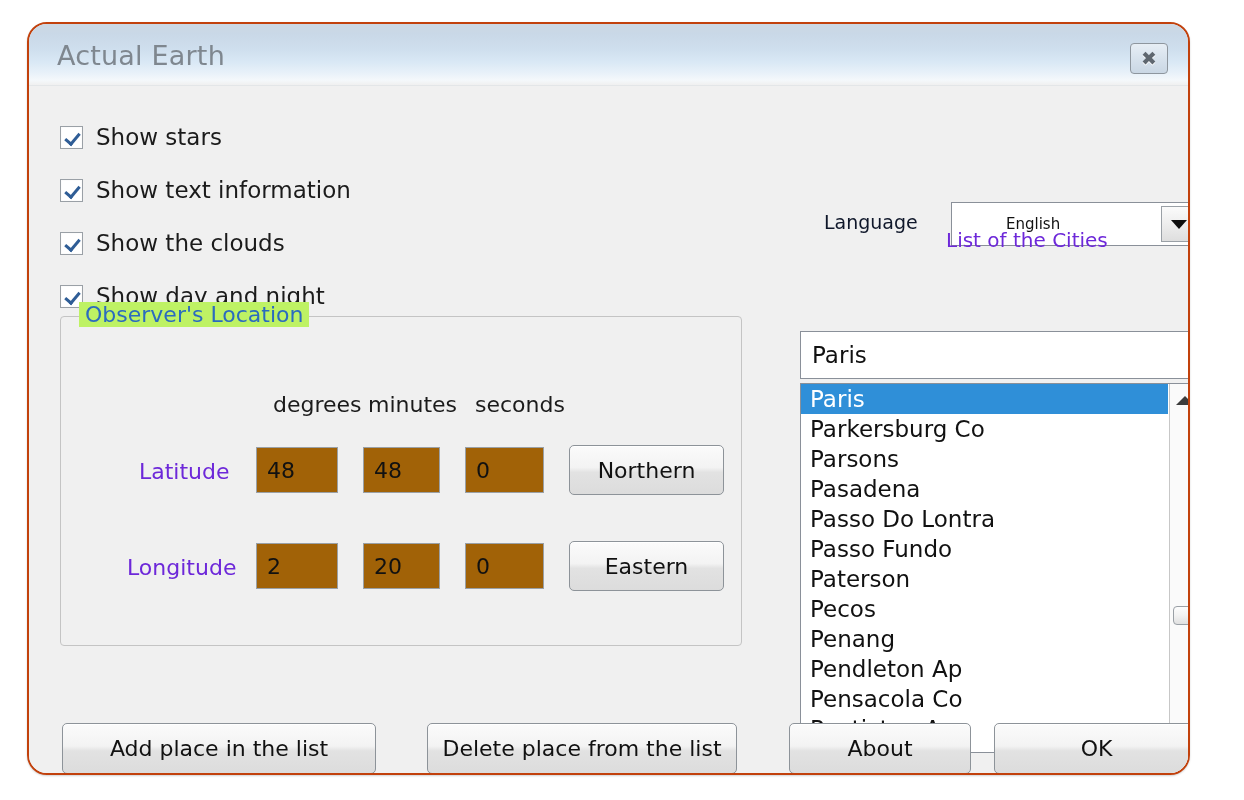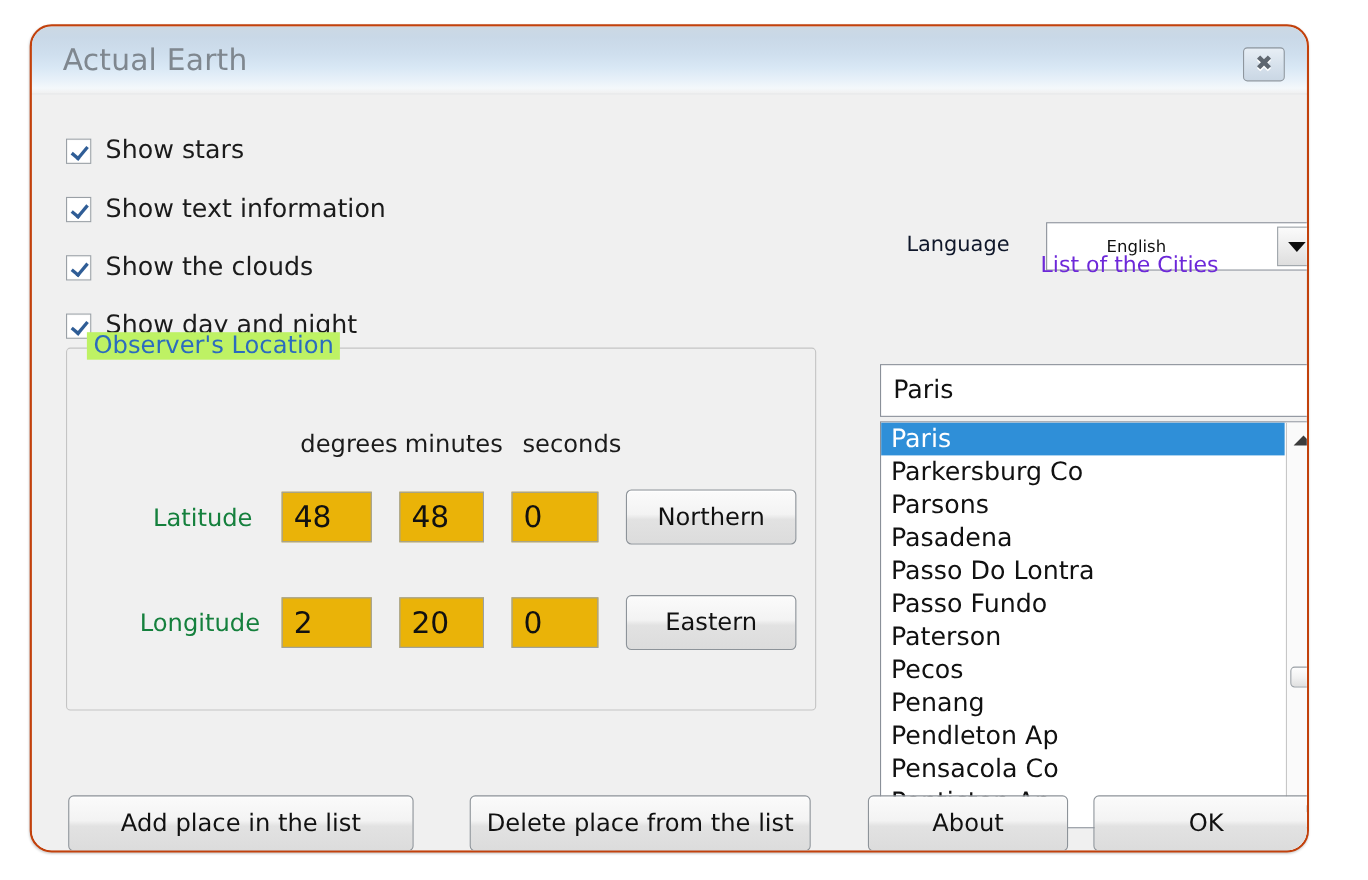--- a/index.html
+++ b/index.html
@@ -156,31 +156,31 @@
   .col-head {
     position: absolute;
     font-size: 22px;
     color: #1b1b1b;
     white-space: nowrap;
   }
 
   .row-label {
     position: absolute;
     font-size: 22px;
-    color: #15803d;
+    color: #6d28d9;
     white-space: nowrap;
   }
 
   .num-field {
     position: absolute;
     height: 46px;
     border: 1px solid #9aa0a6;
-    background: #eab308;
-    box-sizing: border-box;
-    font-size: 27px;
+    background: #a16207;
+    box-sizing: border-box;
+    font-size: 22px;
     color: #111111;
     padding: 0 10px;
     font-family: "DejaVu Sans", sans-serif;
     outline: none;
   }
 
   
   .btn {
     position: absolute;
     border: 1px solid #8d9399;

